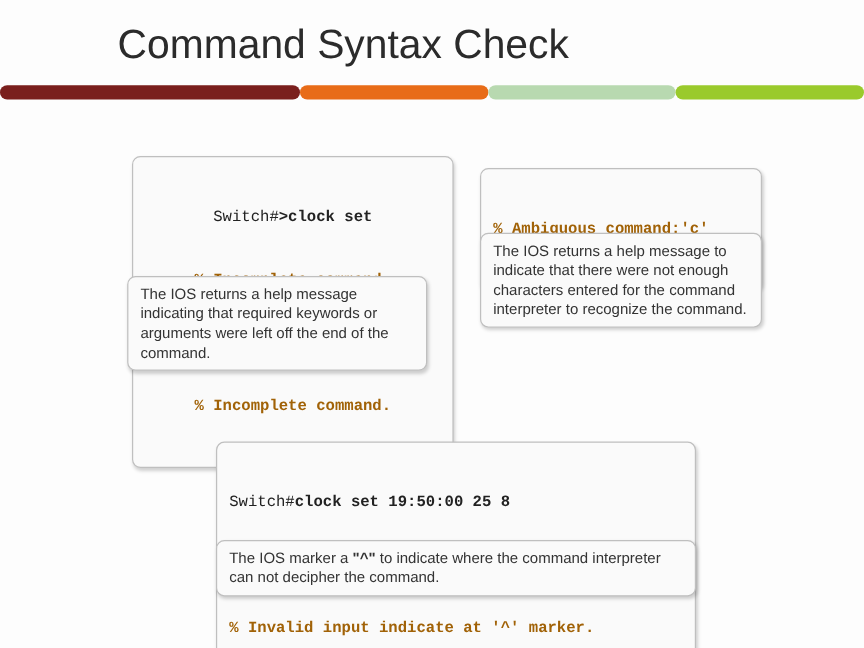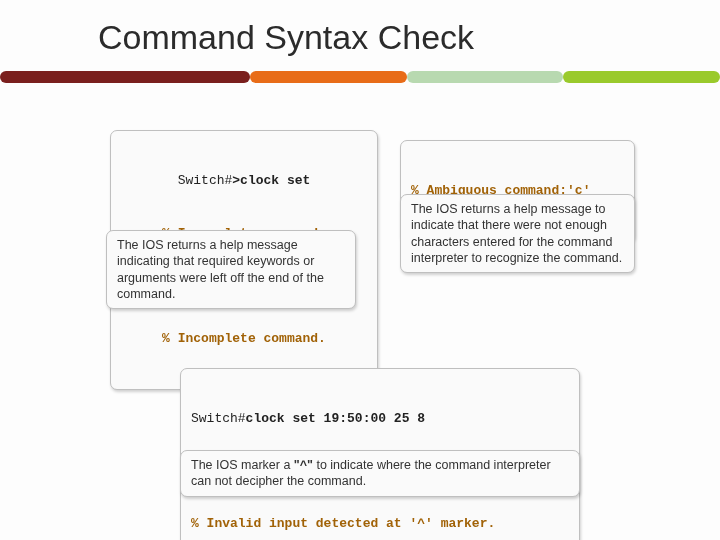--- a/index.html
+++ b/index.html
@@ -85,19 +85,19 @@
     <div class="err">% Ambiguous command:'c'</div>
   </div>
 
   <div class="card desc" style="left:400px; top:194px; width:235px;">
     <span>The IOS returns a help message to indicate that there were not enough characters entered for the command interpreter to recognize the command.</span>
   </div>
 
   <div class="card mono" style="left:180px; top:368px; width:400px;">
     <div><span>Switch#</span><span class="bold">clock set 19:50:00 25 8</span></div>
     <div class="bold">                               ^</div>
-    <div class="err" style="white-space:normal;">% Invalid input detected at '^' marker.</div>
+    <div class="err" style="white-space:normal;">% Invalid input indicate at '^' marker.</div>
   </div>
 
   <div class="card desc" style="left:180px; top:450px; width:400px;">
     <span>The IOS marker a </span><span class="strong">"^"</span><span> to indicate where the command interpreter can not decipher the command.</span>
   </div>
 </div>
 
 </body></html>

